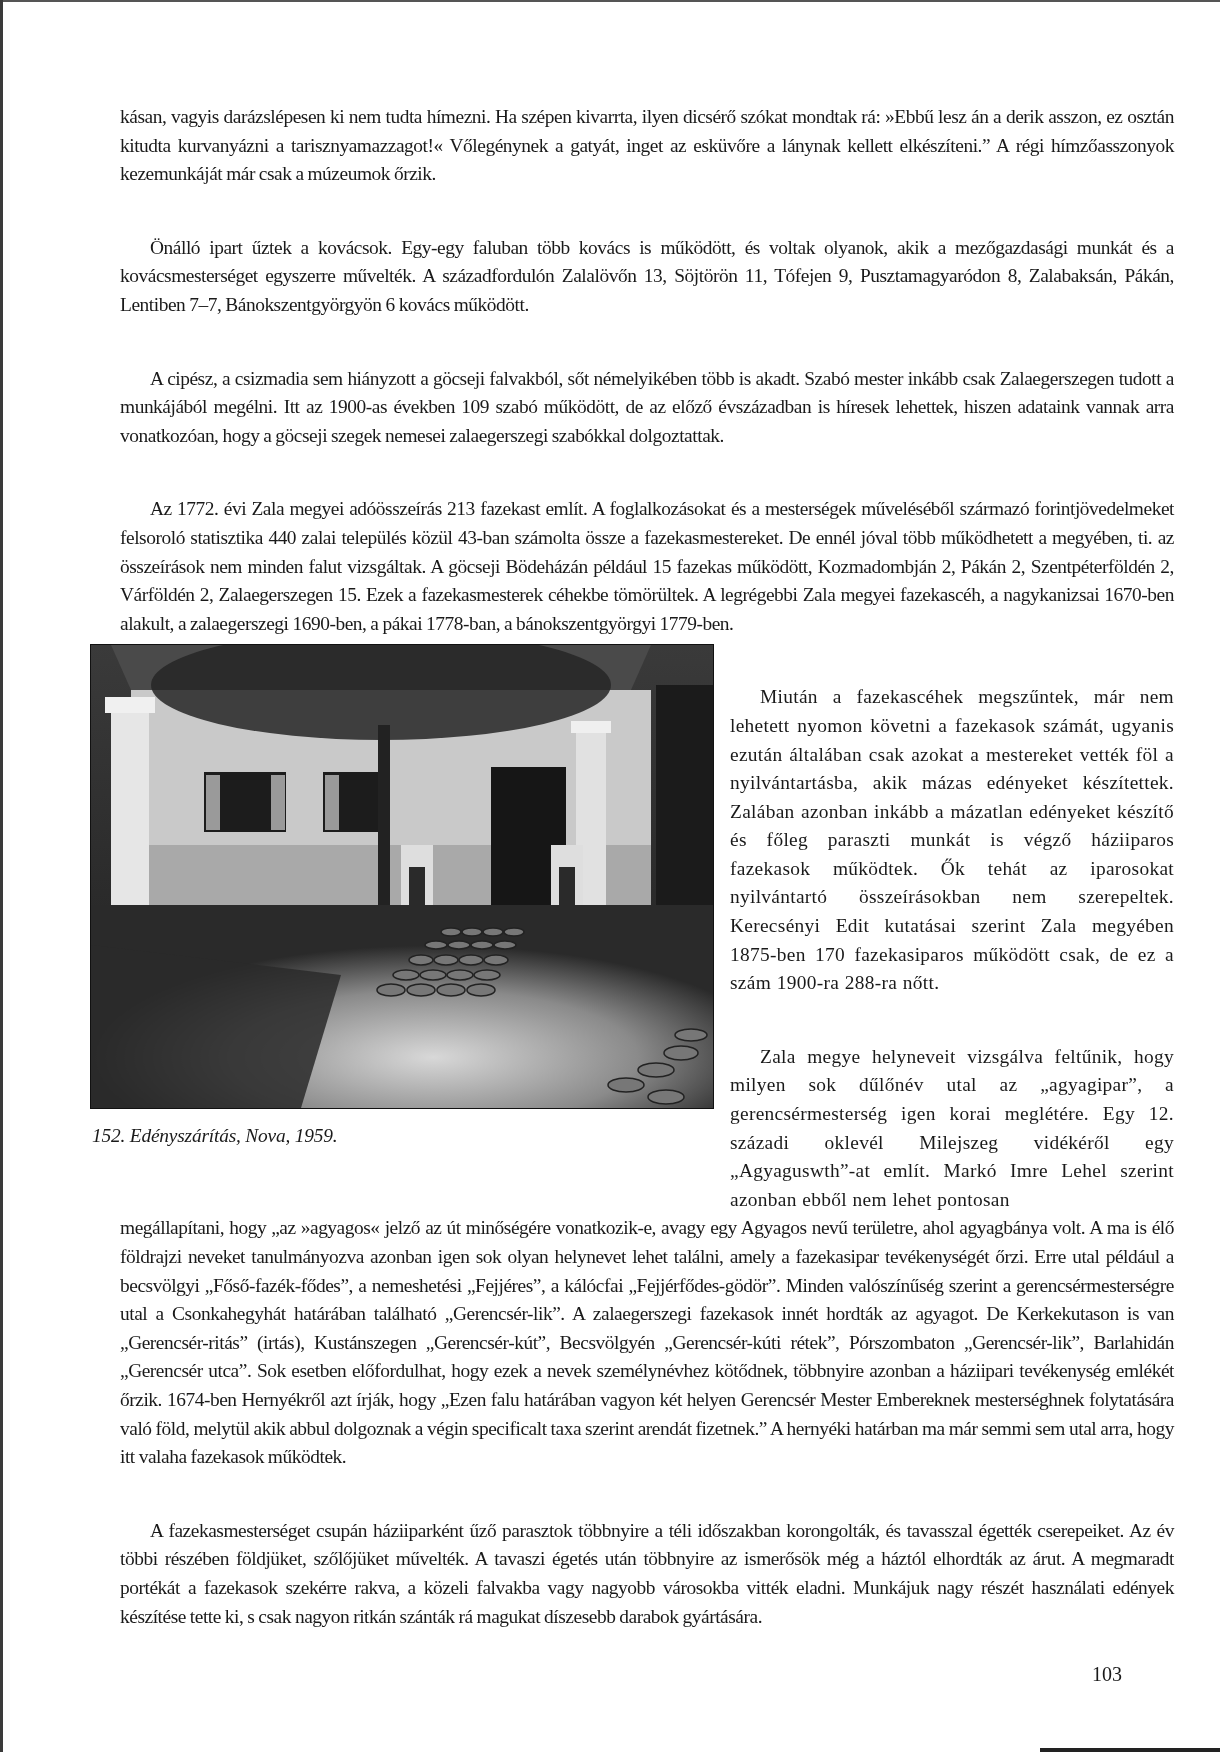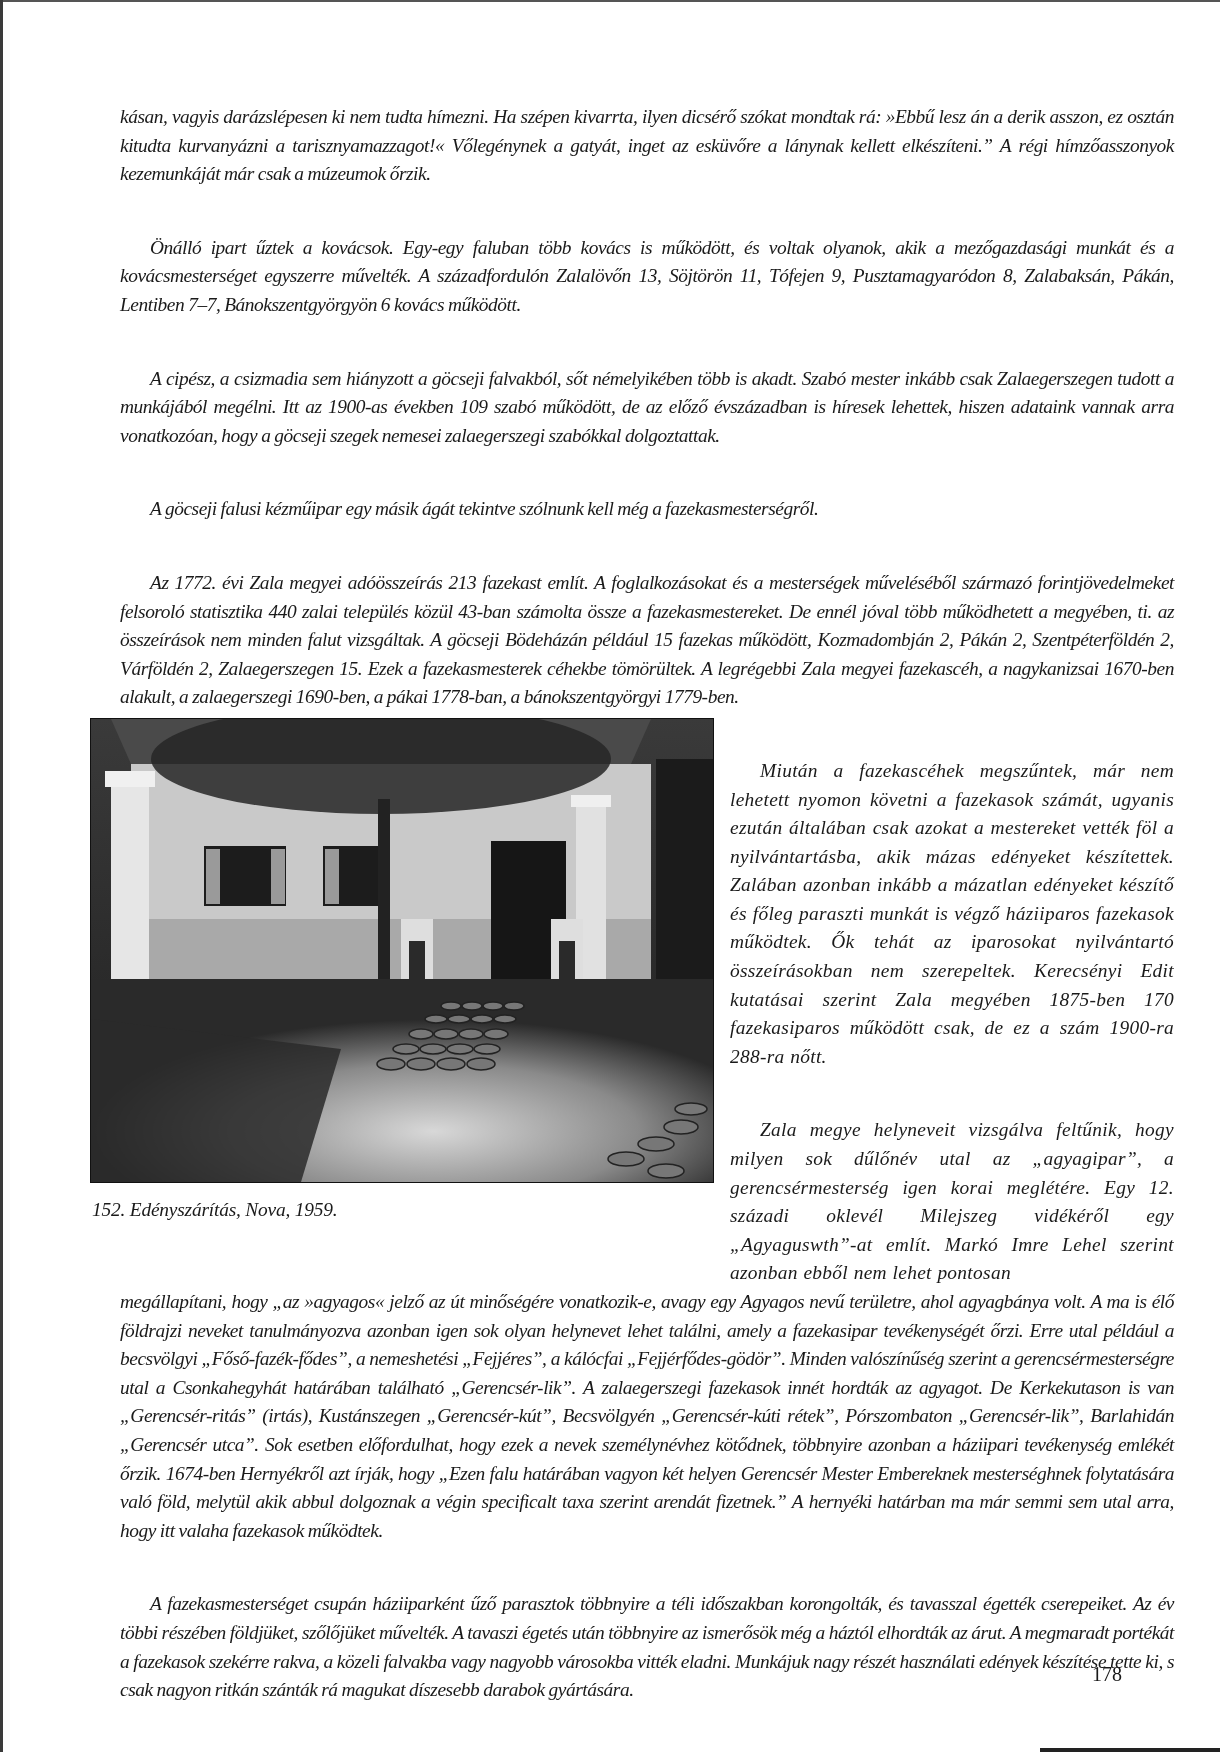--- a/index.html
+++ b/index.html
@@ -7,21 +7,21 @@
     width: 1220px; height: 1752px; background: #ffffff; position: relative; overflow: hidden;
     font-family: "Liberation Serif", "DejaVu Serif", serif; color: #1a1a1a;
   }
   .edge-left { position: absolute; left: 0; top: 0; width: 3px; height: 1752px; background: #3a3a3a; }
   .edge-top { position: absolute; left: 0; top: 0; width: 1220px; height: 2px; background: #555; }
   .edge-bottom { position: absolute; left: 1040px; bottom: 0; width: 180px; height: 4px; background: #222; }
 
   .page { position: absolute; left: 120px; top: 103px; width: 1054px; }
   .p {
     font-size: 19.4px; line-height: 28.6px; text-align: justify; margin: 0;
-    hyphens: manual; letter-spacing: -0.15px; font-style: italic;
+    hyphens: manual; letter-spacing: -0.15px;
   }
   .p.indent { text-indent: 30px; margin-top: 45px; }
   .p.tight { letter-spacing: -0.45px; word-spacing: -0.5px; }
 
   .figure-block { position: relative; height: 0; }
   .photo {
     position: absolute; left: -30px; top: 0; width: 622px; height: 463px;
     background: #2b2b2b; overflow: hidden; border: 1px solid #111;
   }
   .caption {
@@ -39,21 +39,20 @@
 <body>
 
 <div class="edge-top"></div>
 <div class="edge-left"></div>
 <div class="edge-bottom"></div>
 
 <main class="page">
   <p class="p tight">kásan, vagyis darázslépesen ki nem tudta hímezni. Ha szépen kivarrta, ilyen dicsérő szókat mondtak rá: »Ebbű lesz án a derik asszon, ez osztán kitudta kurvanyázni a tarisznyamazzagot!« Vőlegénynek a gatyát, inget az esküvőre a lánynak kellett elkészíteni.” A régi hímzőasszonyok kezemunkáját már csak a múzeumok őrzik.</p>
   <p class="p indent tight">Önálló ipart űztek a kovácsok. Egy-egy faluban több kovács is működött, és voltak olyanok, akik a mező­gazdasági munkát és a kovácsmesterséget egyszerre művelték. A századfordulón Zalalövőn 13, Söjtörön 11, Tófejen 9, Pusztamagyaródon 8, Zalabaksán, Pákán, Lentiben 7–7, Bánokszentgyörgyön 6 kovács működött.</p>
   <p class="p indent tight">A cipész, a csizmadia sem hiányzott a göcseji falvakból, sőt némelyikében több is akadt. Szabó mester in­kább csak Zalaegerszegen tudott a munkájából megélni. Itt az 1900-as években 109 szabó működött, de az előző évszázadban is híresek lehettek, hiszen adataink vannak arra vonatkozóan, hogy a göcseji szegek ne­mesei zalaegerszegi szabókkal dolgoztattak.</p>
-  <p class="p indent tight">A göcseji falusi kézműipar egy másik ágát tekintve szólnunk kell még a fazekasmesterségről.</p>
   <p class="p indent tight">Az 1772. évi Zala megyei adóösszeírás 213 fazekast említ. A foglalkozásokat és a mesterségek műveléséből származó forintjövedelmeket felsoroló statisztika 440 zalai település közül 43-ban számolta össze a fazekas­mestereket. De ennél jóval több működhetett a megyében, ti. az összeírások nem minden falut vizsgáltak. A göcseji Bödeházán például 15 fazekas működött, Kozmadombján 2, Pákán 2, Szentpéterföldén 2, Várföldén 2, Zalaegerszegen 15. Ezek a fazekasmesterek céhekbe tömörültek. A legrégebbi Zala megyei fazekascéh, a nagykanizsai 1670-ben alakult, a zalaegerszegi 1690-ben, a pákai 1778-ban, a bánokszentgyörgyi 1779-ben.</p>
 
   <section class="figure-block">
     <figure class="photo" style="margin:0; top:6px;">
       <svg width="622" height="463" viewBox="0 0 622 463">
         <defs>
           <linearGradient id="sky" x1="0" y1="0" x2="0" y2="1">
             <stop offset="0" stop-color="#3a3a3a"></stop>
               <stop offset="1" stop-color="#1e1e1e"></stop>
           </linearGradient>
@@ -131,13 +130,13 @@
 
   <div class="side-col">
     <p class="p indent">Miután a fazekascéhek megszűntek, már nem lehetett nyomon követni a fa­zekasok számát, ugyanis ezután általá­ban csak azokat a mestereket vették föl a nyilvántartásba, akik mázas edénye­ket készítettek. Zalában azonban in­kább a mázatlan edényeket készítő és főleg paraszti munkát is végző házi­iparos fazekasok működtek. Ők tehát az iparosokat nyilvántartó összeírások­ban nem szerepeltek. Kerecsényi Edit kutatásai szerint Zala megyében 1875-ben 170 fazekasiparos működött csak, de ez a szám 1900-ra 288-ra nőtt.</p>
     <p class="p indent">Zala megye helyneveit vizsgálva fel­tűnik, hogy milyen sok dűlőnév utal az „agyagipar”, a gerencsérmesterség igen korai meglétére. Egy 12. századi oklevél Milejszeg vidékéről egy „Agyaguswth”-at említ. Markó Imre Lehel szerint azonban ebből nem lehet pontosan</p>
   </div>
 
   <p class="p tight">megállapítani, hogy „az »agyagos« jelző az út minőségére vonatkozik-e, avagy egy Agyagos nevű területre, ahol agyagbánya volt. A ma is élő földrajzi neveket tanulmányozva azonban igen sok olyan helynevet lehet találni, amely a fazekasipar tevékenységét őrzi. Erre utal például a becsvölgyi „Főső-fazék-fődes”, a nemes­hetési „Fejjéres”, a kálócfai „Fejjérfődes-gödör”. Minden valószínűség szerint a gerencsérmesterségre utal a Csonkahegyhát határában található „Gerencsér-lik”. A zalaegerszegi fazekasok innét hordták az agyagot. De Kerkekutason is van „Gerencsér-ritás” (irtás), Kustánszegen „Gerencsér-kút”, Becsvölgyén „Gerencsér-kúti rétek”, Pórszombaton „Gerencsér-lik”, Barlahidán „Gerencsér utca”. Sok esetben előfordulhat, hogy ezek a nevek személynévhez kötődnek, többnyire azonban a háziipari tevékenység emlékét őrzik. 1674-ben Her­nyékről azt írják, hogy „Ezen falu határában vagyon két helyen Gerencsér Mester Embereknek mester­séghnek folytatására való föld, melytül akik abbul dolgoznak a végin specificalt taxa szerint arendát fizet­nek.” A hernyéki határban ma már semmi sem utal arra, hogy itt valaha fazekasok működtek.</p>
   <p class="p indent tight">A fazekasmesterséget csupán háziiparként űző parasztok többnyire a téli időszakban korongolták, és tavasszal égették cserepeiket. Az év többi részében földjüket, szőlőjüket művelték. A tavaszi égetés után több­nyire az ismerősök még a háztól elhordták az árut. A megmaradt portékát a fazekasok szekérre rakva, a kö­zeli falvakba vagy nagyobb városokba vitték eladni. Munkájuk nagy részét használati edények készítése tette ki, s csak nagyon ritkán szánták rá magukat díszesebb darabok gyártására.</p>
 </main>
 
-<div class="page-number">178</div>
+<div class="page-number">103</div>
 
 </body></html>

